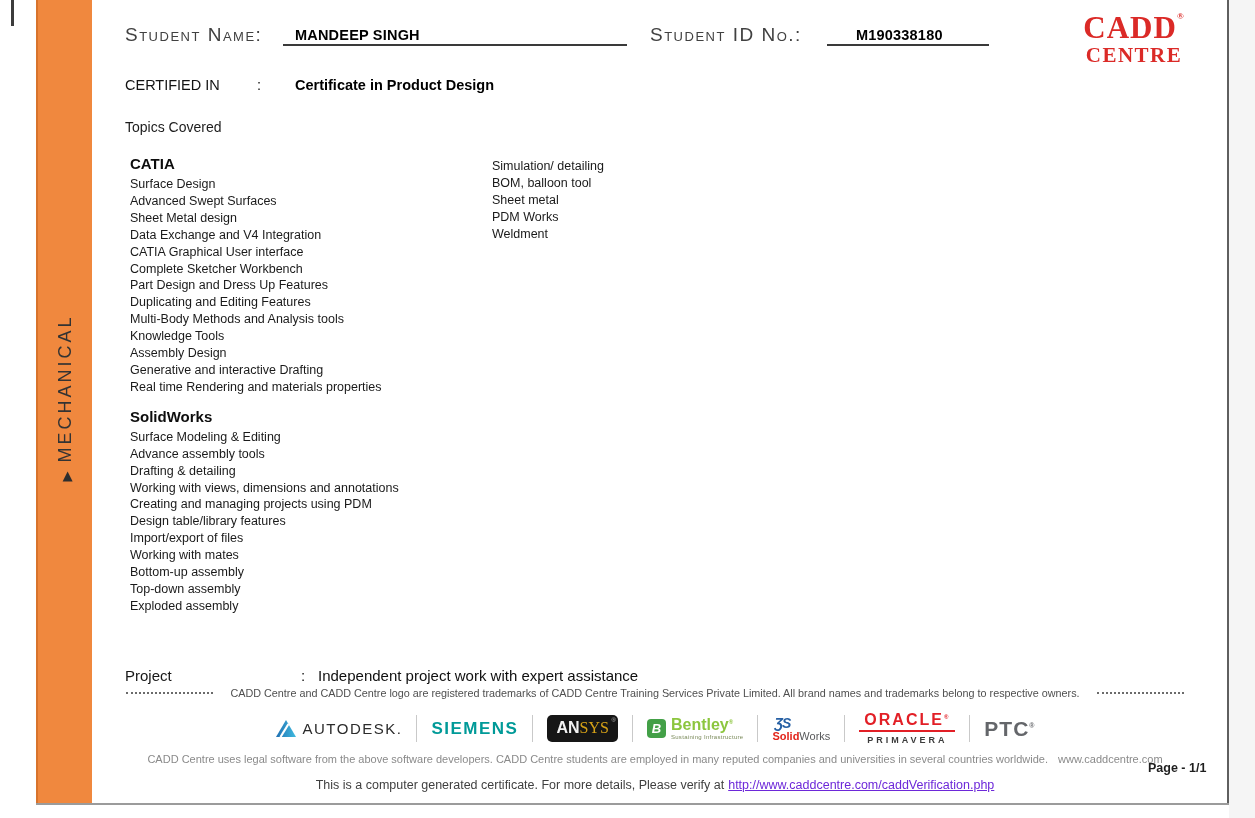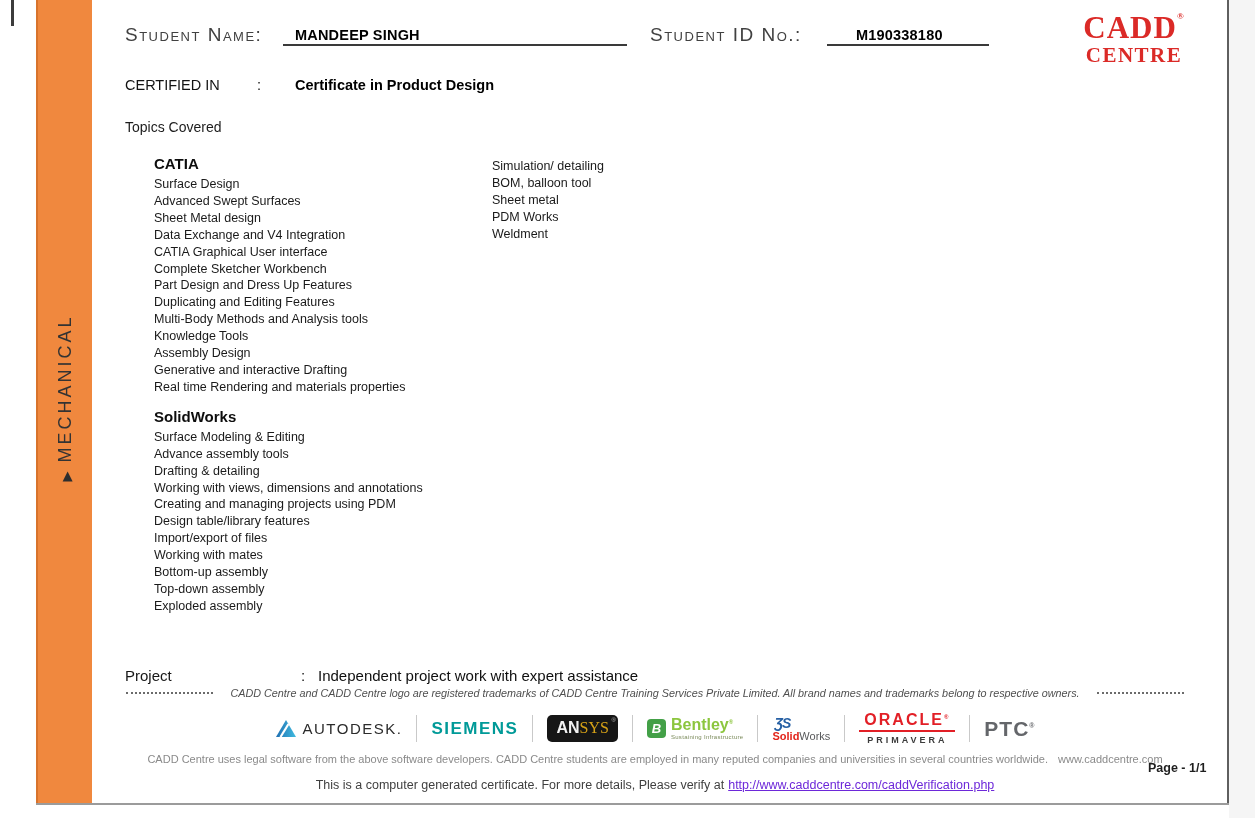--- a/index.html
+++ b/index.html
@@ -42,33 +42,33 @@
   .cadd-line1 sup { font-size:9px; vertical-align:top; }
   .cadd-line2 { font-size:21px; letter-spacing:1.5px; margin-top:2px; }
 
   
   .certified-label { left:125px; top:77px; font-size:14.5px; color:#131313; }
   .certified-colon { left:257px; top:77px; font-size:14.5px; color:#131313; }
   .certified-value { left:295px; top:77px; font-size:14.5px; font-weight:700; color:#000; }
   .topics-heading  { left:125px; top:119px; font-size:14px; color:#1c1c1c; }
 
   
-  .topics-col-primary  { left:130px; top:155px; width:360px;margin-left:24px; }
+  .topics-col-primary  { left:130px; top:155px; width:360px; }
   .topics-col-secondary{ left:492px; top:158px; width:300px; }
   .topic-title { font-size:15px; font-weight:700; color:#0d0d0d; line-height:18px; margin-bottom:3px; }
   .topic-title:not(:first-child) { margin-top:12px; }
   .topic-item  { font-size:12.5px; line-height:16.9px; color:#1a1a1a; }
 
   
   .project-label { left:125px; top:667px; font-size:15px; color:#161616; }
   .project-colon { left:301px; top:667px; font-size:15px; color:#161616; }
   .project-value { left:318px; top:667px; font-size:15px; color:#0f0f0f; }
 
   
-  .tm-row { left:126px; top:687px; width:1058px; display:flex; align-items:center; gap:17px;font-style:italic; }
+  .tm-row { left:126px; top:687px; width:1058px; display:flex; align-items:center; gap:17px; }
   .tm-dash { flex:1; height:0; border-top:2px dotted #6b6b6b; }
   .tm-text { font-size:10.8px; color:#4f4f4f; white-space:nowrap; }
 
   
   .partners { left:125px; top:705px; width:1060px; height:47px; display:flex; align-items:center; justify-content:center; }
   .partner { display:flex; align-items:center; }
   .pdivider { width:1px; height:27px; background:#c9c9c9; margin:0 14px; }
 
   .autodesk { gap:6px; }
   .autodesk-word { font-size:15px; letter-spacing:1.5px; color:#2b2b2b; font-weight:500;text-align:center; }

